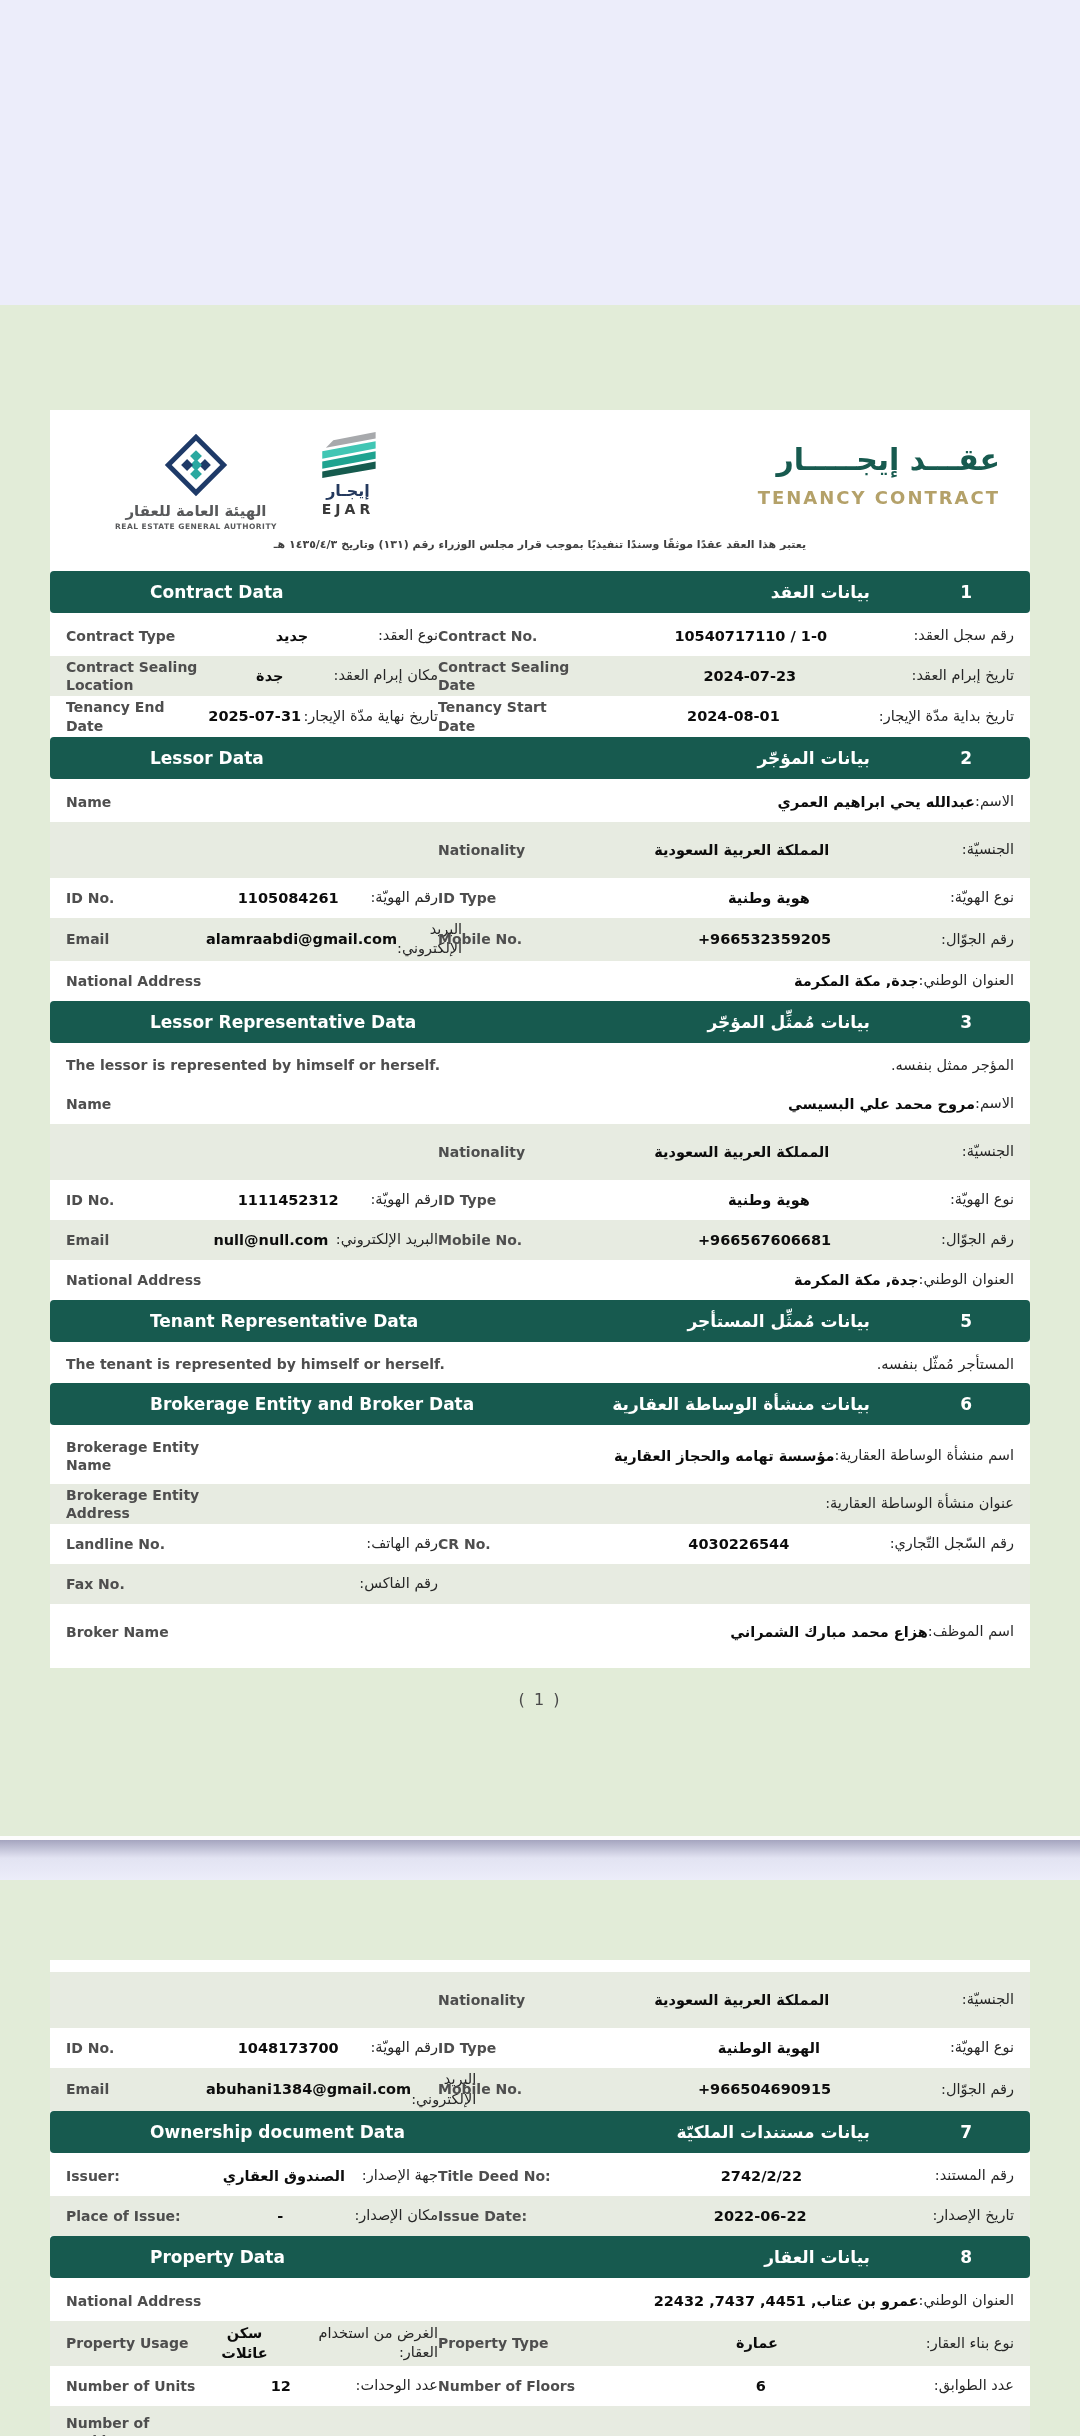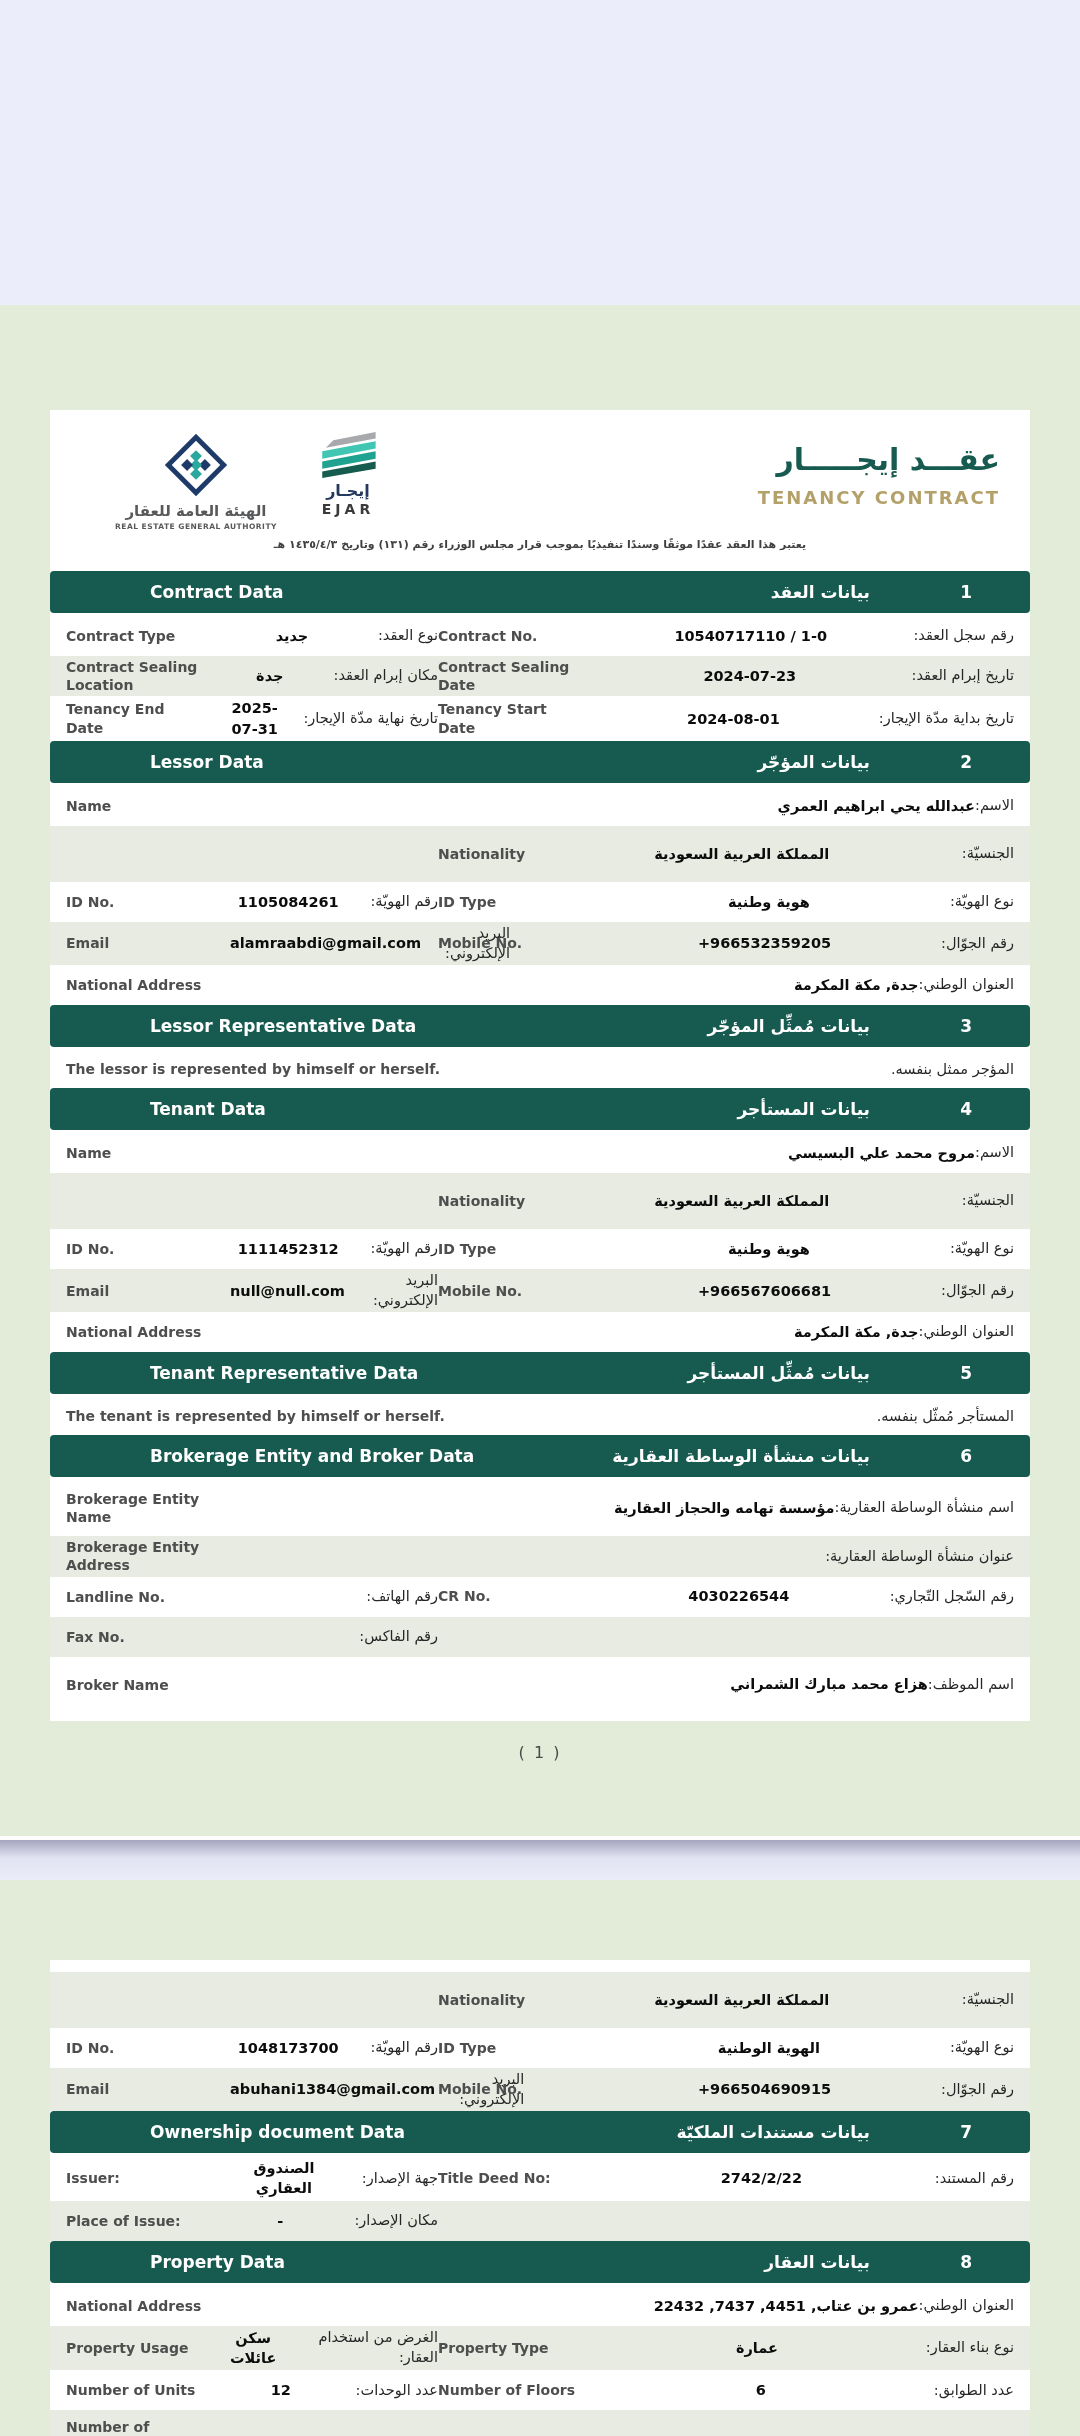--- a/index.html
+++ b/index.html
@@ -35,21 +35,21 @@
   .sec-en{position:absolute;left:100px;top:50%;transform:translateY(-50%);font-size:17px;font-weight:bold;white-space:nowrap;}
   .sec-ar{position:absolute;right:160px;top:50%;transform:translateY(-50%);font-size:17px;font-weight:bold;white-space:nowrap;}
   .sec-num{position:absolute;right:58px;top:50%;transform:translateY(-50%);font-size:17px;font-weight:bold;}
 
   
   .row{display:flex;align-items:center;min-height:40px;padding:2px 16px;box-sizing:border-box;font-size:14.5px;}
   .row.white{background:#fff;}
   .row.stripe{background:#E7EBE1;}
   .row.tall{min-height:56px;}
   .half{display:flex;align-items:center;flex:1;min-width:0;}
-  .half.left{flex:0 0 372px;gap:24px;}
+  .half.left{flex:0 0 372px;}
   .c-en{flex:0 0 140px;font-size:14px;font-weight:bold;color:#4E4E4E;line-height:1.3;}
   .half.right .c-en{flex:0 0 150px;}
   .c-val{flex:1;text-align:center;font-weight:bold;color:#0C0C0C;line-height:1.4;}
   .c-val.narrow{flex:0 1 auto;max-width:175px;margin:0 auto;}
   .c-ar{flex:0 1 auto;max-width:155px;color:#262626;text-align:right;line-height:1.35;margin-left:auto;}
   .half.right .c-ar{max-width:195px;}
   .row.full .c-en{flex:0 0 140px;}
   .row.full .c-val{flex:1;text-align:right;}
   .row.full .c-ar.wide{max-width:270px;}
   .row.note{justify-content:space-between;min-height:38px;}
@@ -195,25 +195,20 @@
           </div>
           <div class="sec-bar">
             <span class="sec-en">Lessor Representative Data</span>
             <span class="sec-ar" dir="rtl">بيانات مُمثِّل المؤجّر</span>
             <span class="sec-num">3</span>
           </div>
           <div class="row white note">
             <span class="c-note-en">The lessor is represented by himself or herself.</span>
             <span class="c-note-ar" dir="rtl">المؤجر ممثل بنفسه.</span>
           </div>
-          <div class="sec-bar">
-            <span class="sec-en">Tenant Data</span>
-            <span class="sec-ar" dir="rtl">بيانات المستأجر</span>
-            <span class="sec-num">4</span>
-          </div>
           <div class="row white full">
             <span class="c-en">Name</span>
             <span class="c-val">مروح محمد علي البسيسي</span>
             <span class="c-ar wide" dir="rtl">الاسم:</span>
           </div>
           <div class="row stripe tall">
             <div class="half left">
               <span class="c-en"></span>
               <span class="c-val"></span>
               <span class="c-ar" dir="rtl"></span>
@@ -370,20 +365,25 @@
               <span class="c-val" dir="ltr">2742/2/22</span>
               <span class="c-ar" dir="rtl">رقم المستند:</span>
             </div>
           </div>
           <div class="row stripe">
             <div class="half left">
               <span class="c-en">Place of Issue:</span>
               <span class="c-val">-</span>
               <span class="c-ar" dir="rtl">مكان الإصدار:</span>
             </div>
+            <div class="half right">
+              <span class="c-en">Issue Date:</span>
+              <span class="c-val">2022-06-22</span>
+              <span class="c-ar" dir="rtl">تاريخ الإصدار:</span>
+            </div>
           </div>
           <div class="sec-bar">
             <span class="sec-en">Property Data</span>
             <span class="sec-ar" dir="rtl">بيانات العقار</span>
             <span class="sec-num">8</span>
           </div>
           <div class="row white full">
             <span class="c-en">National Address</span>
             <span class="c-val" dir="rtl">عمرو بن عتاب, 4451, 7437, 22432</span>
             <span class="c-ar wide" dir="rtl">العنوان الوطني:</span>

